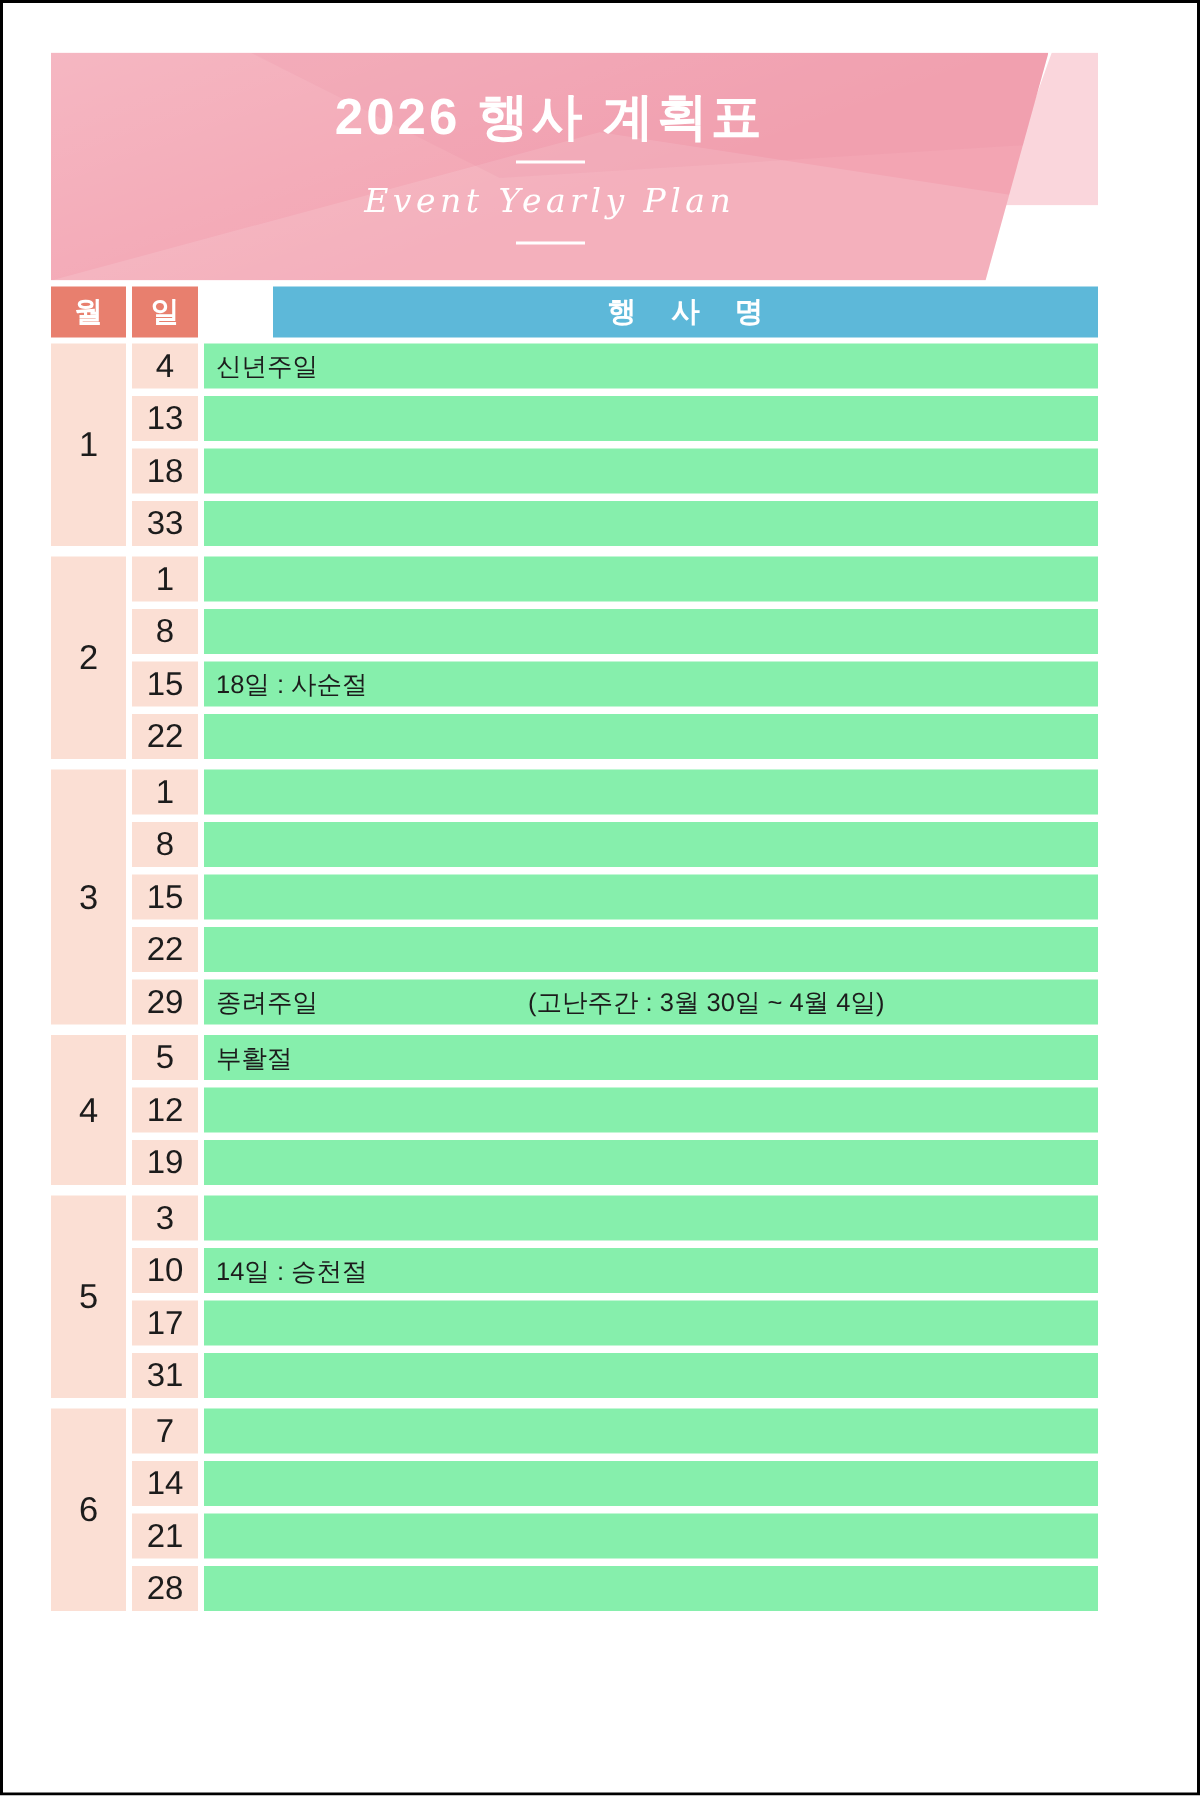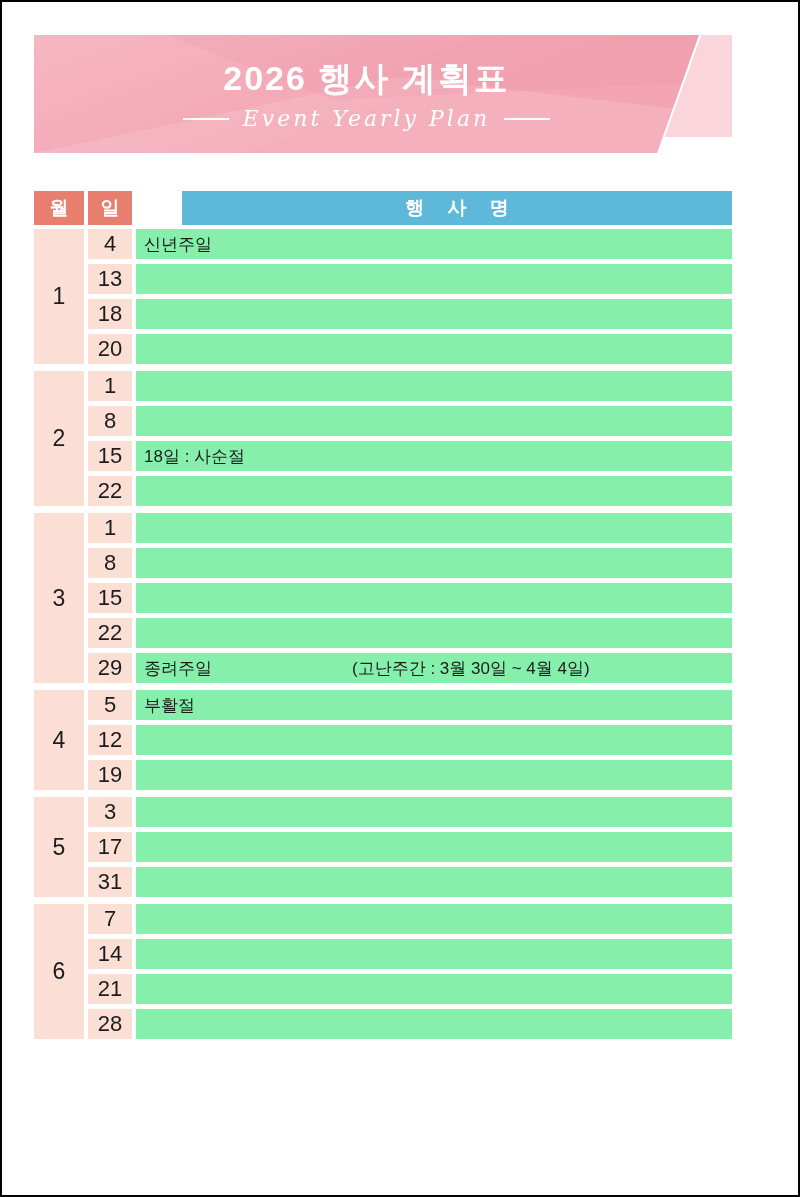--- a/index.html
+++ b/index.html
@@ -23,21 +23,21 @@
   .banner-tail {
     position: absolute;
     right: 0; top: 0;
     width: 70px; height: 102px;
     background: #fad6dc;
     clip-path: polygon(56% 0, 100% 0, 100% 100%, 4% 100%);
   }
   .banner-main {
     position: absolute;
     left: 0; top: 0;
-    width: 665px; height: 118px;
+    width: 665px; height: 152px;
     background: #f3a5b3;
     clip-path: polygon(0 0, 100% 0, calc(100% - 42px) 100%, 0 100%);
     overflow: hidden;
   }
   .banner-overlay-1 {
     position: absolute; left: 0; top: 0; width: 100%; height: 100%;
     background: linear-gradient(160deg, rgba(255,255,255,0.20) 0%, rgba(255,255,255,0.05) 45%, rgba(255,255,255,0) 60%);
   }
   .banner-overlay-2 {
     position: absolute; left: 0; top: 0; width: 100%; height: 100%;
@@ -61,20 +61,21 @@
   }
   .banner-subtitle {
     position: absolute;
     left: 0; top: 72px; width: 665px;
     display: flex;
     align-items: center;
     justify-content: center;
     gap: 14px;
     color: #ffffff;
     line-height: 24px;
+    flex-direction: column;
   }
   .subtitle-dash {
     display: inline-block;
     width: 46px; height: 2px;
     background: #ffffff;
   }
   .subtitle-text {
     font-family: "DejaVu Serif", "Liberation Serif", serif;
     font-style: italic;
     font-size: 22px;
@@ -193,21 +194,21 @@
               <span class="event-text"></span>
             </div>
         </div>
         <div class="row">
           <div class="day-cell">18</div>
           <div class="event-cell">
               <span class="event-text"></span>
             </div>
         </div>
         <div class="row">
-          <div class="day-cell">20</div>
+          <div class="day-cell">33</div>
           <div class="event-cell">
               <span class="event-text"></span>
             </div>
         </div>
       </div>
     </div>
 
     <div class="month-block">
       <div class="month-cell">2</div>
       <div class="rows">
@@ -302,20 +303,26 @@
     <div class="month-block">
       <div class="month-cell">5</div>
       <div class="rows">
         <div class="row">
           <div class="day-cell">3</div>
           <div class="event-cell">
               <span class="event-text"></span>
             </div>
         </div>
         <div class="row">
+          <div class="day-cell">10</div>
+          <div class="event-cell">
+              <span class="event-text">14일 : 승천절</span>
+            </div>
+        </div>
+        <div class="row">
           <div class="day-cell">17</div>
           <div class="event-cell">
               <span class="event-text"></span>
             </div>
         </div>
         <div class="row">
           <div class="day-cell">31</div>
           <div class="event-cell">
               <span class="event-text"></span>
             </div>

